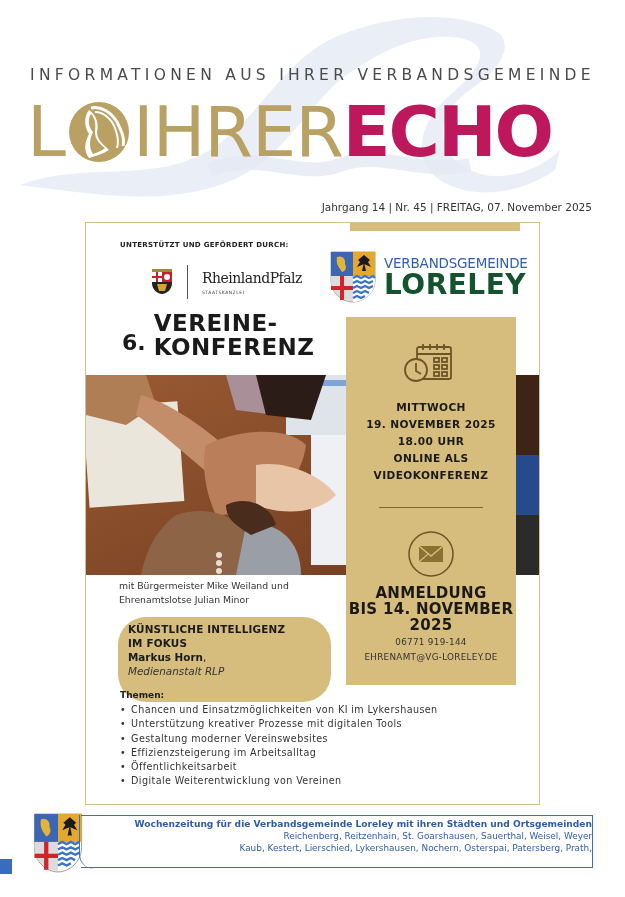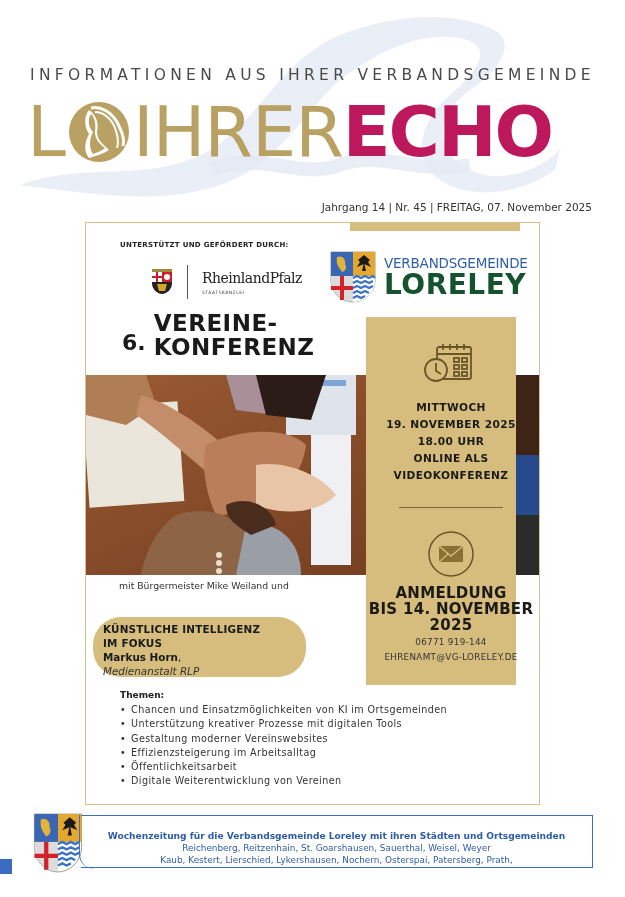--- a/index.html
+++ b/index.html
@@ -33,49 +33,49 @@
   .conf-lines { font-size: 23px; font-weight: 700; color: #1a1a1a; line-height: 1.05; letter-spacing: 0.5px; }
 
   .vg-logo { position: absolute; left: 244px; top: 28px; display: flex; align-items: center; gap: 8px; }
   .vg-logo .shield { width: 46px; height: 52px; }
   .vg-text-top { font-size: 13.5px; color: #2f5fa8; letter-spacing: -0.2px; }
   .vg-text-main { font-size: 28px; font-weight: 700; color: #14532d; line-height: 1; letter-spacing: 0.5px; }
 
   .photo { position: absolute; left: 0; top: 152px; width: 455px; height: 200px; overflow: hidden; }
   .photo svg { width: 455px; height: 200px; display: block; }
 
-  .gold-panel { position: absolute; left: 280px; top: 94px; width: 150px; height: 368px; background: #d6bd7e; }
+  .gold-panel { position: absolute; left: 260px; top: 94px; width: 170px; height: 368px; background: #d6bd7e; }
   .gold-panel-top { position: absolute; left: 264px; top: 0; width: 170px; height: 8px; background: #d6bd7e; }
   .cal-icon { position: absolute; left: 57px; top: 26px; width: 52px; height: 40px; }
   .event-info { position: absolute; left: 0; top: 82px; width: 170px; text-align: center; font-weight: 700;
     font-size: 10.6px; line-height: 17px; letter-spacing: 0.4px; color: #1b1a17; }
   .gold-rule { position: absolute; left: 33px; top: 190px; width: 104px; height: 1px; background: #7a6636; }
   .mail-icon { position: absolute; left: 61px; top: 213px; width: 48px; height: 48px; }
   .reg-info { position: absolute; left: 0; top: 268px; width: 170px; text-align: center; font-weight: 700;
     font-size: 15px; line-height: 16px; color: #1b1a17; letter-spacing: 0.3px; }
   .contact-info { position: absolute; left: 0; top: 318px; width: 170px; text-align: center;
     font-size: 8.8px; line-height: 14.5px; color: #333; letter-spacing: 0.3px; }
 
   .guests { position: absolute; left: 33px; top: 356px; font-size: 9.3px; line-height: 14px; color: #333; }
-  .ki-box { position: absolute; left: 7px; top: 394px; width: 213px; height: 60px; background: #d6bd7e; padding: 5px 10px; border-radius: 28px; }
+  .ki-box { position: absolute; left: 32px; top: 394px; width: 213px; height: 85px; background: #d6bd7e; padding: 5px 10px; border-radius: 28px; }
   .ki-title { font-size: 10.4px; font-weight: 700; color: #1a1a1a; line-height: 14px; letter-spacing: 0.2px; }
   .ki-speaker { font-size: 10.4px; font-weight: 700; color: #1a1a1a; line-height: 14px; }
   .ki-org { font-size: 10.4px; color: #333; line-height: 14px; font-style: italic; }
 
   .themes { position: absolute; left: 34px; top: 467px; }
   .themes-title { font-size: 9px; font-weight: 700; color: #222; margin-bottom: 3px; }
   .themes ul { list-style: none; }
   .themes li { font-size: 9.6px; line-height: 14.3px; color: #333; letter-spacing: 0.4px; white-space: nowrap; }
   .themes li::before { content: "•"; margin-right: 5px; }
 
   .footer-square { position: absolute; left: 0; top: 859px; width: 12px; height: 15px; background: #3a6bc0; }
   .footer-shield { position: absolute; left: 33px; top: 813px; width: 50px; height: 60px; }
   .footer-box { position: absolute; left: 81px; top: 815px; width: 512px; height: 53px;
-    border: 1.2px solid #3d6fbe; border-left: none; border-radius: 0 0 0 0; text-align: center;
-    padding-top: 14px; color: #2e5da8; }
+    border: 1.2px solid #3d6fbe; border-left: none; border-radius: 0 0 0 0; text-align: right;
+    padding-top: 2px; color: #2e5da8; }
   .footer-box::before { content: ""; position: absolute; left: -2px; top: -1px; width: 14px; height: 54px;
     border-left: 1.2px solid #3d6fbe; border-bottom-left-radius: 16px; }
   .footer-title { font-size: 9.1px; font-weight: 700; line-height: 12px; }
   .footer-places { font-size: 8.9px; line-height: 12px; }
 </style>
 </head>
 <body>
 
 <svg class="swirl" viewBox="0 0 625 215">
   <path d="M20 185 C 90 160, 150 185, 210 150 C 260 120, 280 60, 340 35 C 390 15, 450 10, 490 28 C 520 40, 500 70, 470 90 C 440 110, 430 150, 470 170 C 500 185, 540 170, 560 150 L 555 170 C 520 195, 470 200, 440 180 C 410 160, 420 120, 450 95 C 480 70, 495 45, 460 38 C 420 32, 380 50, 340 80 C 300 115, 280 165, 220 185 C 160 205, 100 195, 20 185 Z" fill="#e6ebf5" opacity="0.85"></path>
@@ -218,33 +218,34 @@
       <div>BIS 14. NOVEMBER 2025</div>
     </div>
     <div class="contact-info">
       <div>06771 919-144</div>
       <div>EHRENAMT@VG-LORELEY.DE</div>
     </div>
   </div>
 
   <div class="guests">
     <div>mit Bürgermeister Mike Weiland und</div>
+    <div>Ehrenamtslotse Julian Minor</div>
   </div>
 
   <div class="ki-box">
     <div class="ki-title">KÜNSTLICHE INTELLIGENZ</div>
     <div class="ki-title">IM FOKUS</div>
     <div class="ki-speaker"><span>Markus Horn</span><span style="font-weight:400">,</span></div>
     <div class="ki-org">Medienanstalt RLP</div>
   </div>
 
   <div class="themes">
     <div class="themes-title">Themen:</div>
     <ul>
-      <li>Chancen und Einsatzmöglichkeiten von KI im Ortsgemeinden</li>
+      <li>Chancen und Einsatzmöglichkeiten von KI im Lykershausen</li>
       <li>Unterstützung kreativer Prozesse mit digitalen Tools</li>
       <li>Gestaltung moderner Vereinswebsites</li>
       <li>Effizienzsteigerung im Arbeitsalltag</li>
       <li>Öffentlichkeitsarbeit</li>
       <li>Digitale Weiterentwicklung von Vereinen</li>
     </ul>
   </div>
 </div>
 
 <div class="footer-square"></div>

